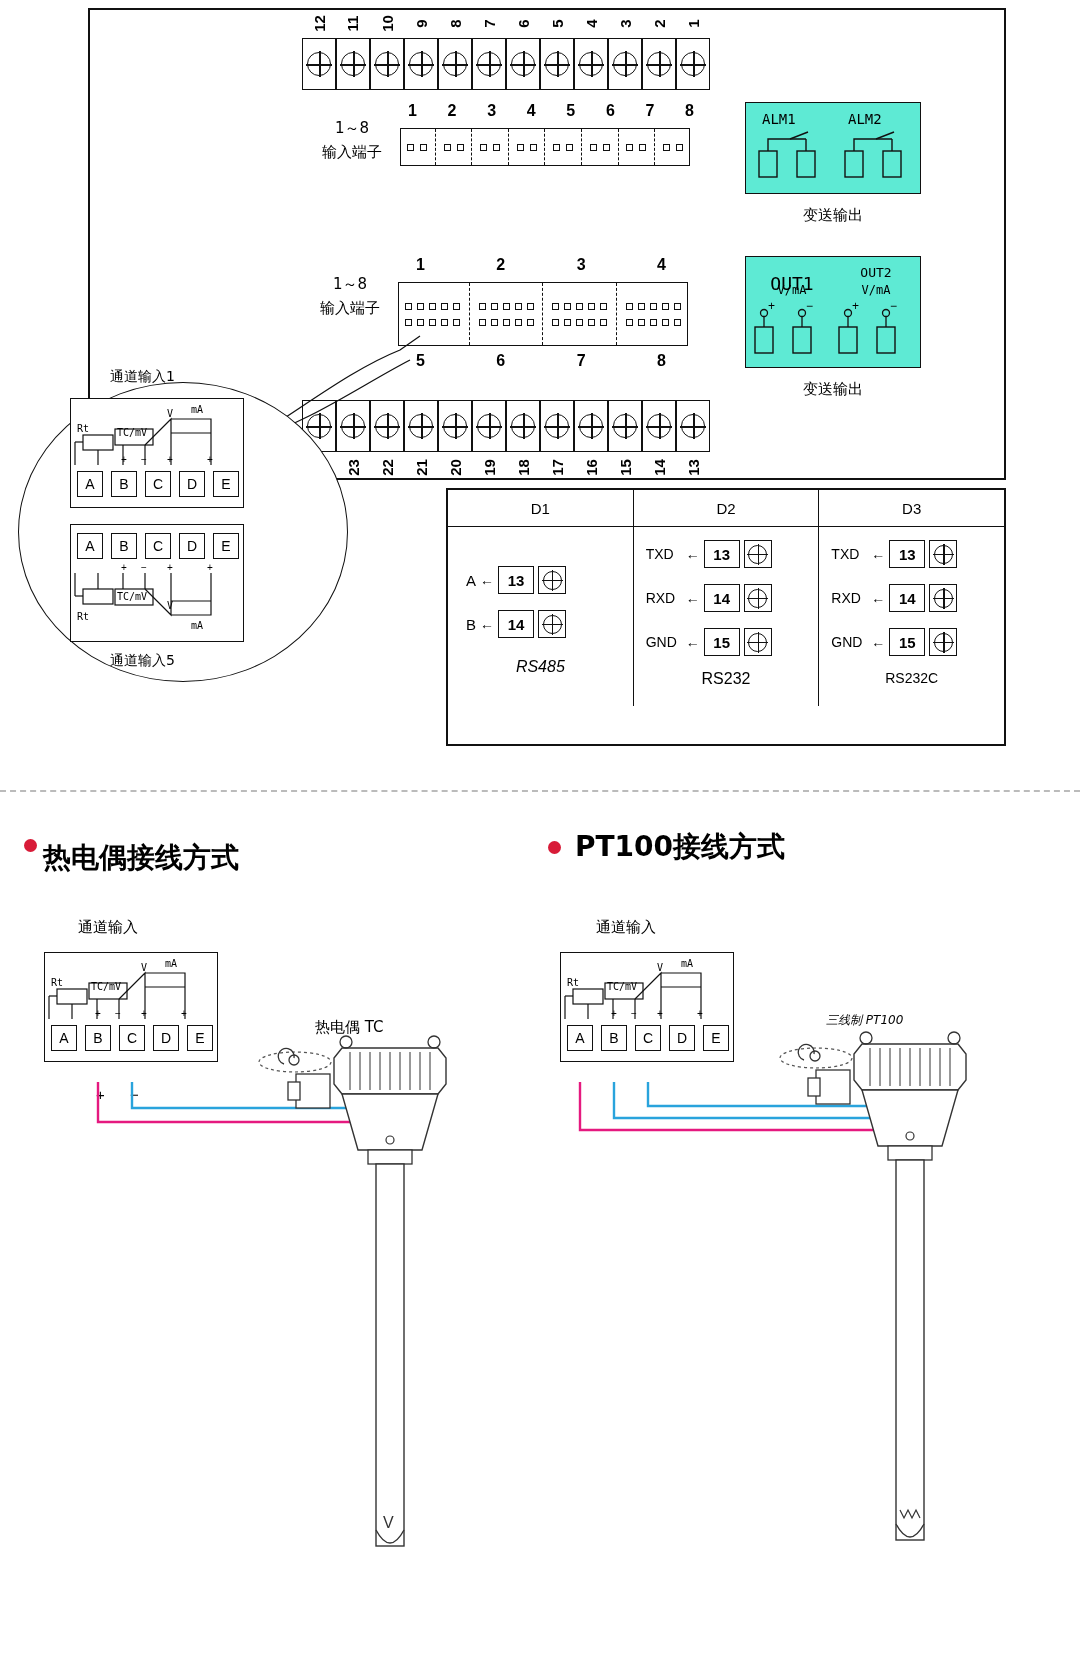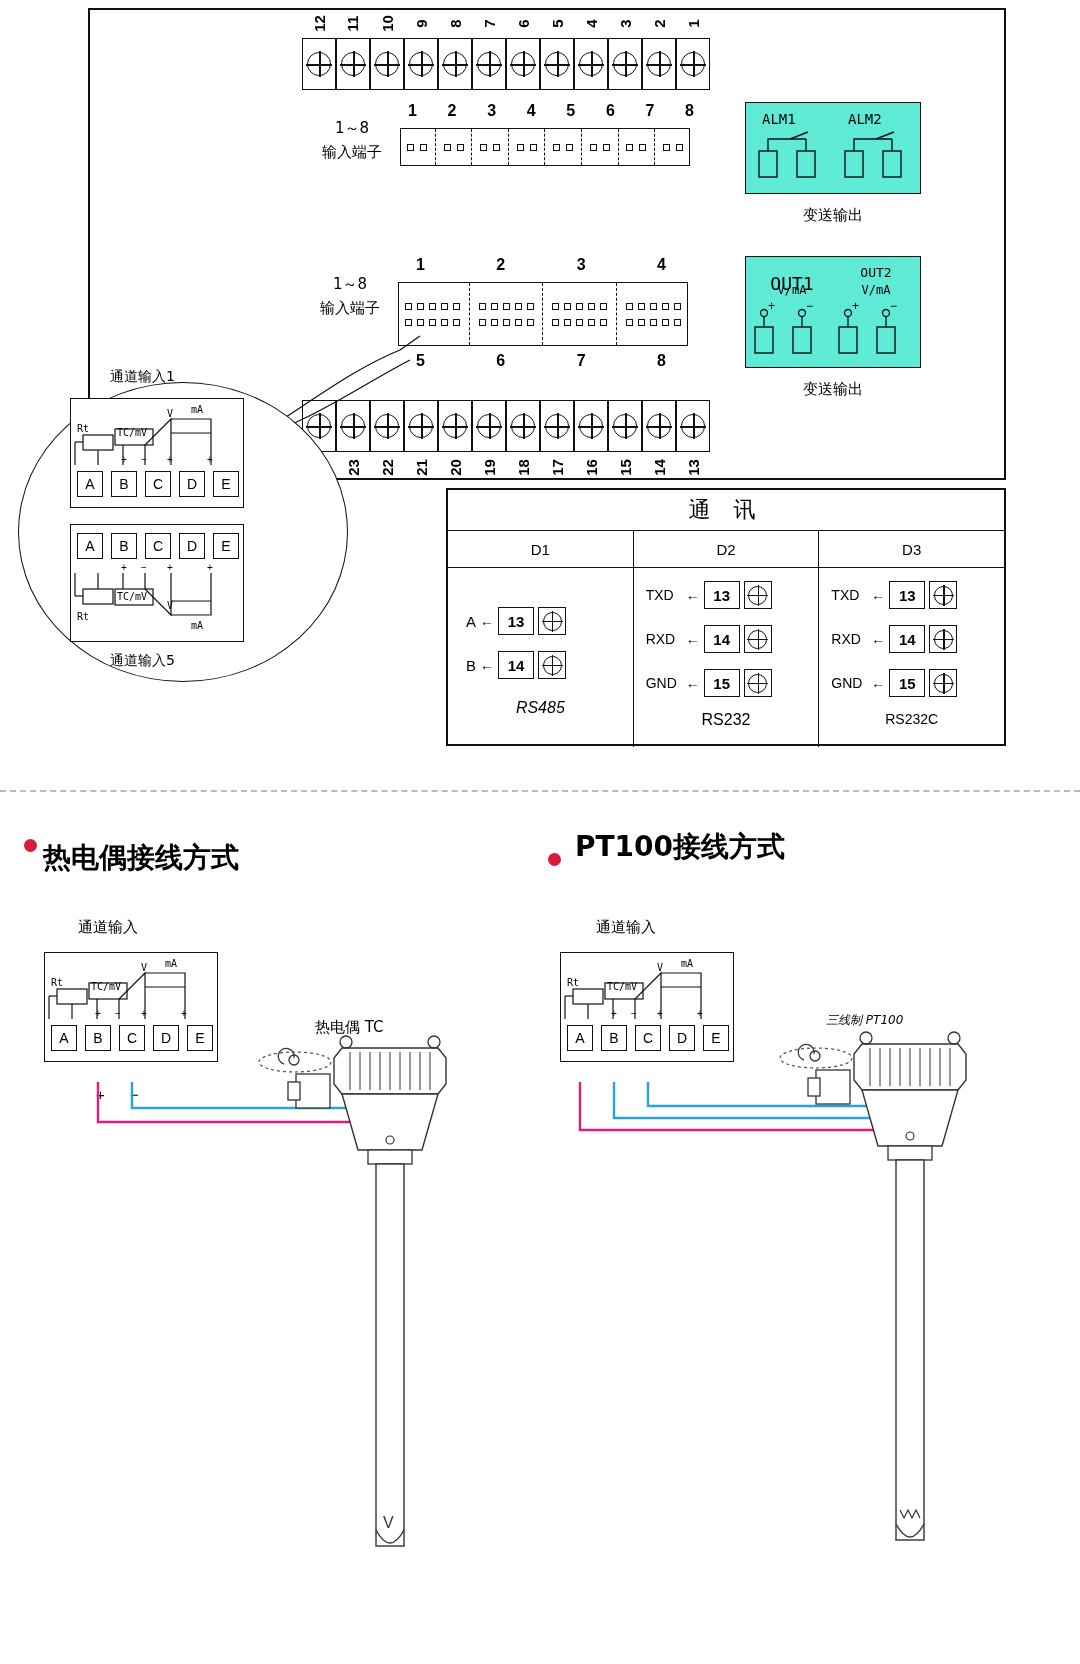--- a/index.html
+++ b/index.html
@@ -512,21 +512,20 @@
       <text x="50" y="10" font-size="10">+</text>
       <text x="70" y="10" font-size="10">−</text>
       <text x="96" y="10" font-size="10">+</text>
       <text x="136" y="10" font-size="10">+</text>
     </svg>
     <div class="abs" style="left:6px;top:86px;font-size:10px;font-family:'DejaVu Sans Mono',monospace;">Rt</div>
     <div class="abs" style="left:46px;top:66px;font-size:10px;font-family:'DejaVu Sans Mono',monospace;">TC/mV</div>
   </div>
 
   <div class="abs bx" id="comm-box">
-    <div class="hdr lbl-cn">通 讯</div>
     <div class="cols">
 
       <div class="col">
         <div class="coltitle">D1</div>
         <div class="abs" style="left:18px;top:76px;display:flex;align-items:center;gap:4px;">
           <span style="font-size:15px;">A</span>
           <span style="font-size:14px;">←</span>
           <span class="pinbox">13</span>
           <span class="screwcell">
               <span class="screw"></span>
@@ -602,21 +601,21 @@
       </div>
     </div>
   </div>
 
   <div class="abs" id="sep"></div>
 
   <div class="abs" style="left:24px;top:839px;display:flex;align-items:flex-start;gap:6px;">
     <span class="bullet"></span>
     <span class="sec-title">热电偶接线方式</span>
   </div>
-  <div class="abs" style="left:548px;top:828px;display:flex;align-items:flex-end;gap:14px;">
+  <div class="abs" style="left:548px;top:828px;display:flex;align-items:center;gap:14px;">
     <span class="bullet"></span>
     <span class="sec-title">PT100接线方式</span>
   </div>
 
   <div class="abs lbl lbl-cn" style="left:78px;top:918px;font-size:15px;">通道输入</div>
 
   <div class="abs chan-box" style="left:44px;top:952px;width:174px;height:110px;">
     <svg class="abs" style="left:0;top:0;" width="174" height="110">
       <rect x="12" y="36" width="30" height="15" fill="none" stroke="#111" stroke-width="1.2"></rect>
       <rect x="44" y="30" width="38" height="16" fill="none" stroke="#111" stroke-width="1.2"></rect>

